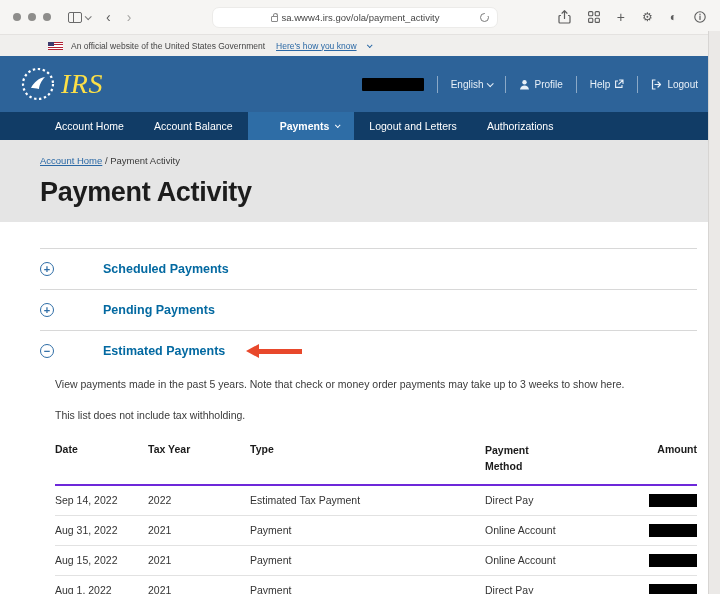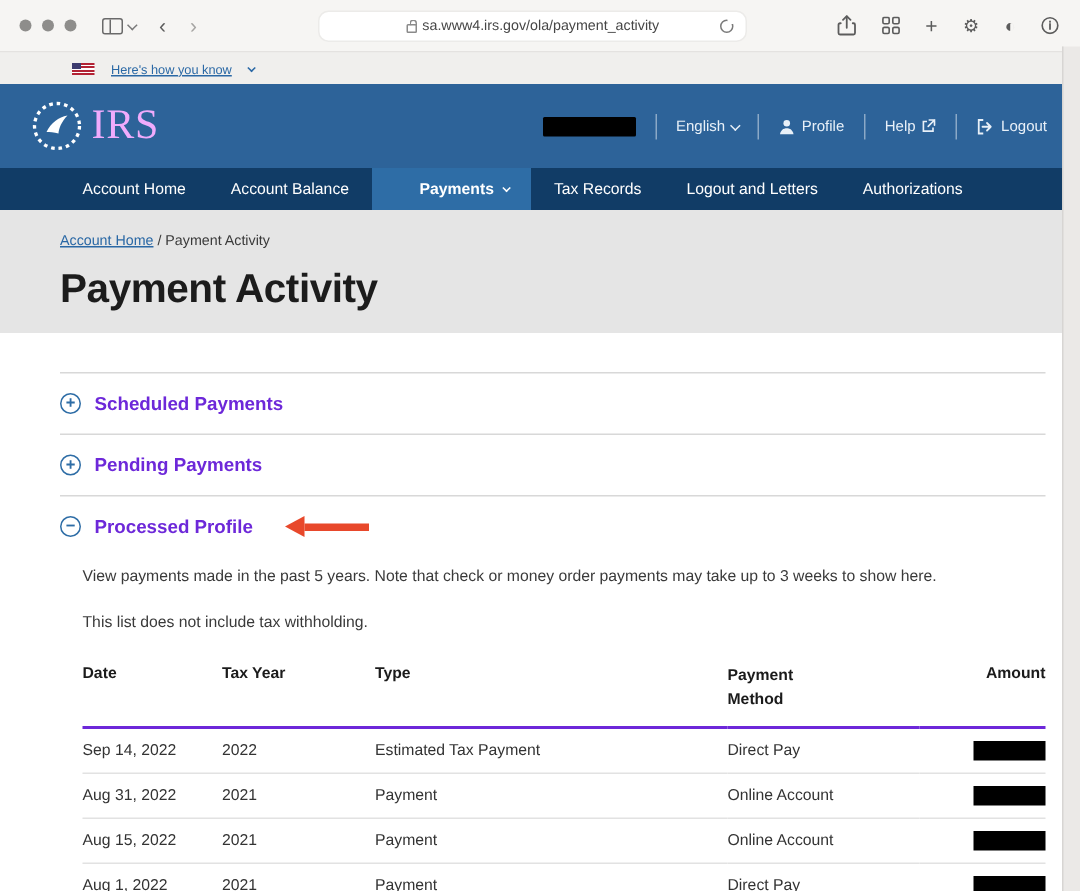--- a/index.html
+++ b/index.html
@@ -52,21 +52,21 @@
   .usa-flag::before { content:""; position:absolute; left:0; top:0; width:6px; height:4px; background:#3c3b6e; }
   .banner-link { color:#2a68a5; text-decoration:underline; margin-left:3px; }
   .gov-banner .chev { border-color:#2a68a5; width:4px; height:4px; margin-left:2px; }
 
   
   .irs-header {
     height:56px; background:#2d6399;
     display:flex; align-items:center; padding:0 22px 0 20px; color:#fff;
   }
   .logo { display:flex; align-items:center; gap:5px; }
-  .logo-text { font-family:"Liberation Serif", serif; font-size:28px; color:#f0abfc; letter-spacing:.5px; }
+  .logo-text { font-family:"Liberation Serif", serif; font-size:28px; color:#fde047; letter-spacing:.5px;font-style:italic; }
   .hdr-right { margin-left:auto; display:flex; align-items:center; gap:13px; font-size:10px; color:#e8f0f8; }
   .redacted-name { width:62px; height:13px; background:#000; border-radius:1px; }
   .hdr-divider { width:1px; height:17px; background:rgba(255,255,255,.45); }
   .hdr-item { display:flex; align-items:center; gap:4px; }
   .hdr-right .chev { border-color:#e8f0f8; }
 
   
   .main-nav {
     height:28px; background:#113c66;
     display:flex; align-items:stretch; padding-left:40px;
@@ -85,21 +85,21 @@
   
   .content { background:#fff; padding:26px 23px 0 40px; }
   .acc-section { border-top:1px solid #d8d8d8; padding:13px 0; }
   .acc-head { display:flex; align-items:center; gap:9px; }
   .acc-icon {
     width:14px; height:14px; border-radius:50%;
     border:1.5px solid #2e6da6; color:#2e6da6;
     display:flex; align-items:center; justify-content:center;
     font-size:11px; font-weight:bold; line-height:0; flex:0 0 auto;
   }
-  .acc-label { font-weight:bold; font-size:12.5px; color:#6d28d9; }
+  .acc-label { font-weight:bold; font-size:12.5px; color:#0369a1;margin-left:40px; }
   .annot-arrow { display:flex; align-items:center; margin-left:12px; }
   .annot-arrow .head { width:0; height:0; border-top:7px solid transparent; border-bottom:7px solid transparent; border-right:13px solid #e8482b; }
   .annot-arrow .shaft { width:43px; height:5px; background:#e8482b; }
 
   .acc-body { padding:3px 0 0 15px; }
   .acc-note { font-size:10.5px; color:#3a3a3a; margin-top:17px; line-height:1.3; }
 
   .pay-table { width:100%; border-collapse:collapse; font-size:10.5px; color:#333; margin-top:15px; }
   .pay-table th {
     text-align:left; font-weight:bold; color:#1b1b1b;
@@ -172,20 +172,21 @@
       <svg width="12" height="12" viewBox="0 0 12 12">
           <circle cx="6" cy="6" r="5.2" fill="none" stroke="#5c5c5c" stroke-width="1.1"></circle>
           <path d="M6 5v3.4M6 3.2v.4" stroke="#5c5c5c" stroke-width="1.2" stroke-linecap="round"></path>
         </svg>
     </span>
   </div>
 </div>
 
 <div class="gov-banner">
   <span class="usa-flag"></span>
+  <span>An official website of the United States Government</span>
   <a class="banner-link" href="#">Here's how you know</a>
   <span class="chev"></span>
 </div>
 
 <div class="irs-header">
   <div class="logo">
     <svg width="36" height="36" viewBox="0 0 36 36">
       <circle cx="18" cy="18" r="15" fill="none" stroke="#ffffff" stroke-width="2.2" stroke-dasharray="2.4 2.6"></circle>
       <path d="M11 22c3-6 8-10 14-11-4 4-6 9-6 12-3-1-6-1-8-1z" fill="#ffffff"></path>
     </svg>
@@ -234,23 +235,20 @@
     <span>Account Home</span>
   </div>
   <div class="nav-item">
     <span>Account Balance</span>
   </div>
   <div class="nav-item active">
     <span>Payments</span>
     <span class="chev"></span>
   </div>
   <div class="nav-item">
-    <span>Tax Records</span>
-  </div>
-  <div class="nav-item">
     <span>Logout and Letters</span>
   </div>
   <div class="nav-item">
     <span>Authorizations</span>
   </div>
 </div>
 
 <div class="hero">
   <div class="breadcrumb">
     <a href="#">Account Home</a>
@@ -272,21 +270,21 @@
   <div class="acc-section">
     <div class="acc-head">
       <span class="acc-icon">+</span>
       <span class="acc-label">Pending Payments</span>
     </div>
   </div>
 
   <div class="acc-section">
     <div class="acc-head">
       <span class="acc-icon">−</span>
-      <span class="acc-label">Processed Profile</span>
+      <span class="acc-label">Estimated Payments</span>
       <span class="annot-arrow">
         <span class="head"></span>
         <span class="shaft"></span>
       </span>
     </div>
 
     <div class="acc-body">
       <p class="acc-note">View payments made in the past 5 years. Note that check or money order payments may take up to 3 weeks to show here.</p>
       <p class="acc-note">This list does not include tax withholding.</p>
 

